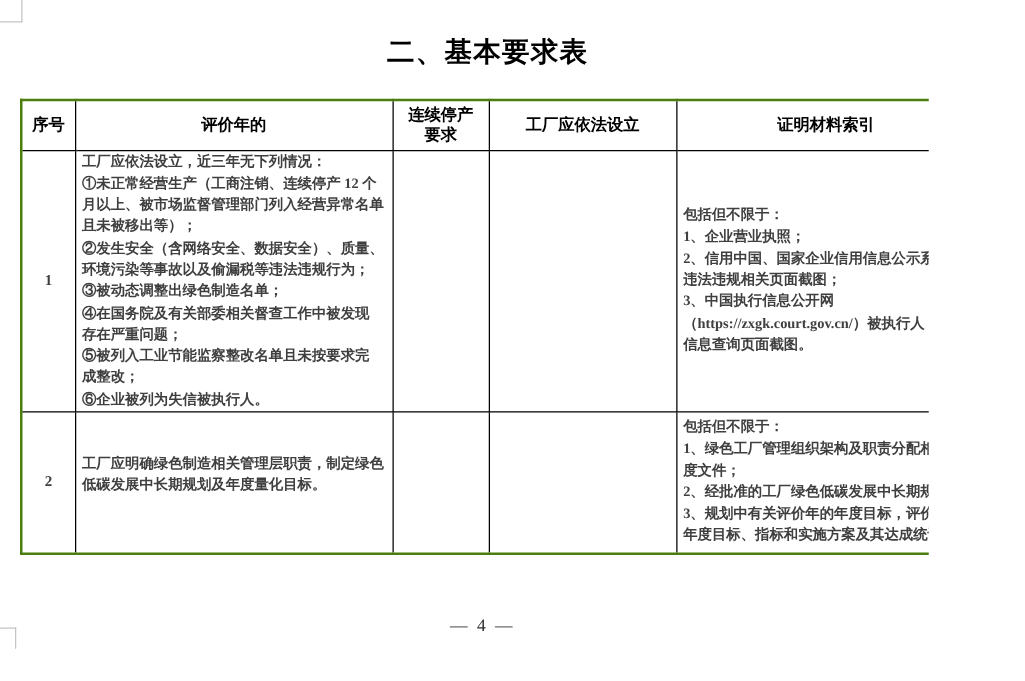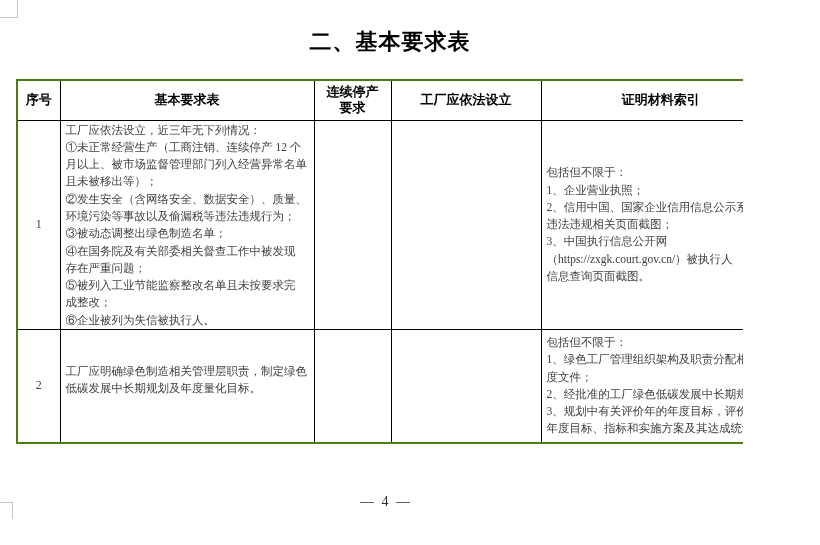--- a/index.html
+++ b/index.html
@@ -41,20 +41,21 @@
     left: 16px; top: 79px;
     width: 764px;
     border-collapse: collapse;
     table-layout: fixed;
     border: 2px solid #4d7c0f;
   }
   .req-table th, .req-table td {
     border: 1px solid #000000;
     white-space: pre-line;
     overflow: hidden;
+    font-weight: bold;
   }
   .req-table th {
     font-size: 13px;
     font-weight: bold;
     color: #000000;
     text-align: center;
     vertical-align: middle;
     padding: 2px 4px;
     line-height: 1.25;
   }
@@ -112,21 +113,21 @@
     <colgroup>
       <col style="width:43px">
       <col style="width:254px">
       <col style="width:77px">
       <col style="width:150px">
       <col style="width:240px">
     </colgroup>
     <thead>
       <tr style="height:40px">
         <th>序号</th>
-        <th>基本要求表</th>
+        <th>评价年的</th>
         <th>连续停产
 要求</th>
         <th>工厂应依法设立</th>
         <th>证明材料索引</th>
       </tr>
     </thead>
     <tbody>
       <tr style="height:208px">
         <td class="cell-index">1</td>
         <td class="cell-req-top">工厂应依法设立，近三年无下列情况：

